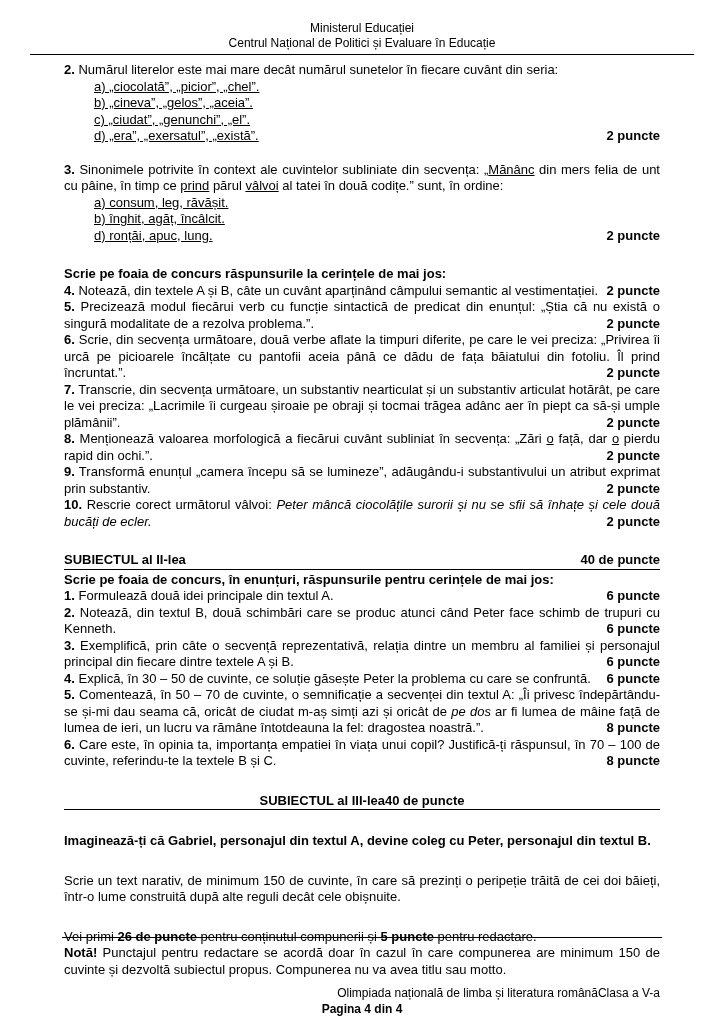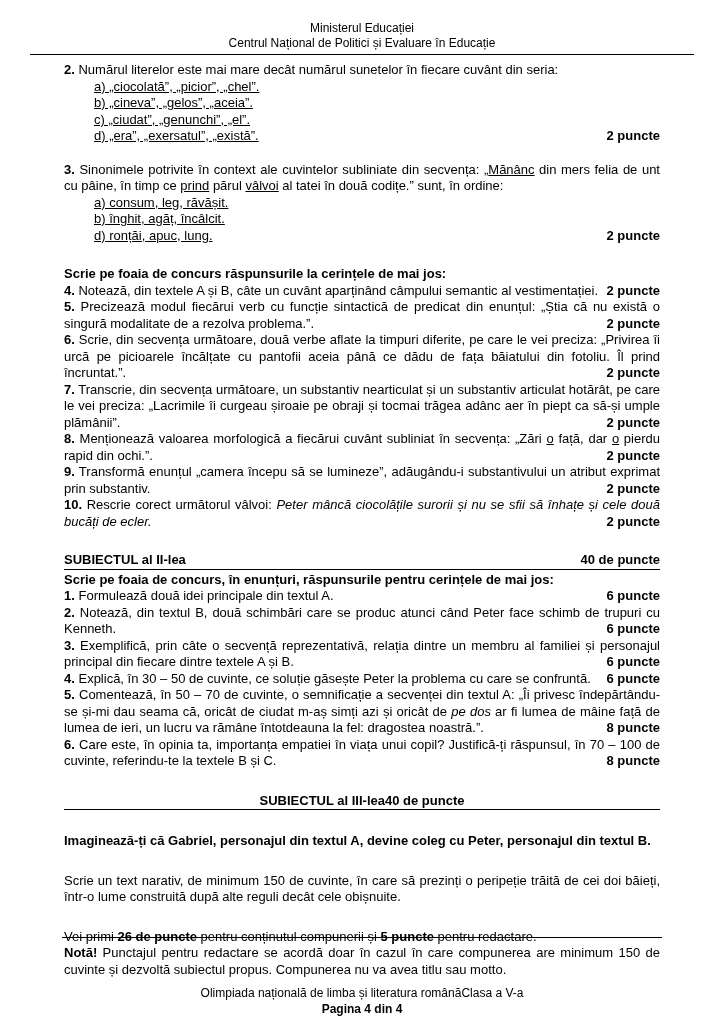--- a/index.html
+++ b/index.html
@@ -44,21 +44,21 @@
   }
   .gap1 { margin-top: 17px; }
   .gap2 { margin-top: 22px; }
   .gap3 { margin-top: 23px; justify-content: center; }
   
   .doc-footer {
     position: absolute; left: 64px; right: 64px; bottom: 7px;
     font-size: 12px; line-height: 15px;
   }
   .footer-rule { border: none; border-top: 1.4px solid #000; margin: 0 -2px 3px -2px; }
-  .footer-row { display: flex; justify-content: center; margin-top: 48px; }
+  .footer-row { display: flex; justify-content: flex-end; margin-top: 48px; }
   .footer-page { text-align: center; margin-top: 1px; font-weight: bold; }
 </style>
 </head>
 <body>
 
 <div class="page">
 
   <div class="doc-header">
     <div>Ministerul Educației</div>
     <div>Centrul Național de Politici și Evaluare în Educație</div>

